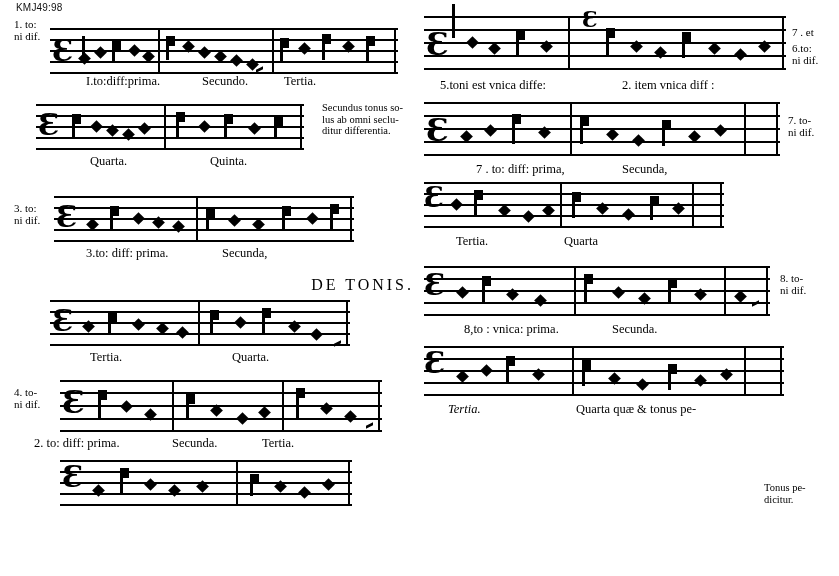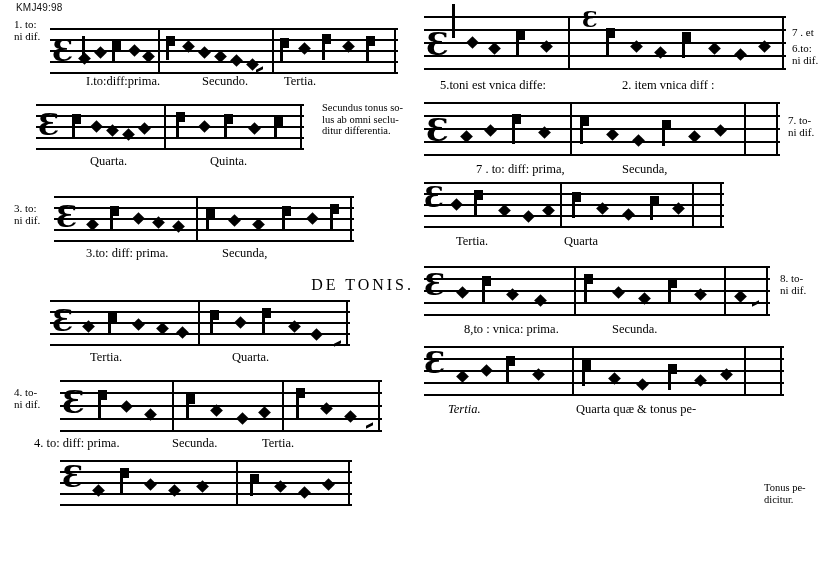--- a/index.html
+++ b/index.html
@@ -311,21 +311,21 @@
         <div class="n" style="left:152px; top:26px;"></div>
         <div class="n" style="left:178px; top:34px;"></div>
         <div class="n" style="left:200px; top:28px;"></div>
         <div class="nsq" style="left:236px; top:8px;"></div>
           <div class="st" style="left:236px; top:8px; height:30px;"></div>
         <div class="n" style="left:262px; top:24px;"></div>
         <div class="n" style="left:286px; top:32px;"></div>
         <div class="cus" style="left:306px; top:44px;"></div>
       </div>
       <div class="caprow" style="position:absolute; left:0; top:56px; width:400px;">
-        <span class="cap" style="left:20px;">4. to: diff: prima.</span>
+        <span class="cap" style="left:20px;">2. to: diff: prima.</span>
         <span class="cap" style="left:158px;">Secunda.</span>
         <span class="cap" style="left:248px;">Tertia.</span>
       </div>
     </div>
 
     <div class="sys" style="height:66px; margin-top:2px;">
       <div class="staff" style="position:absolute; left:46px; top:0px; width:292px; height:46px;">
         <div class="line" style="top:0px;"></div>
         <div class="line" style="top:11px;"></div>
         <div class="line" style="top:22px;"></div>

